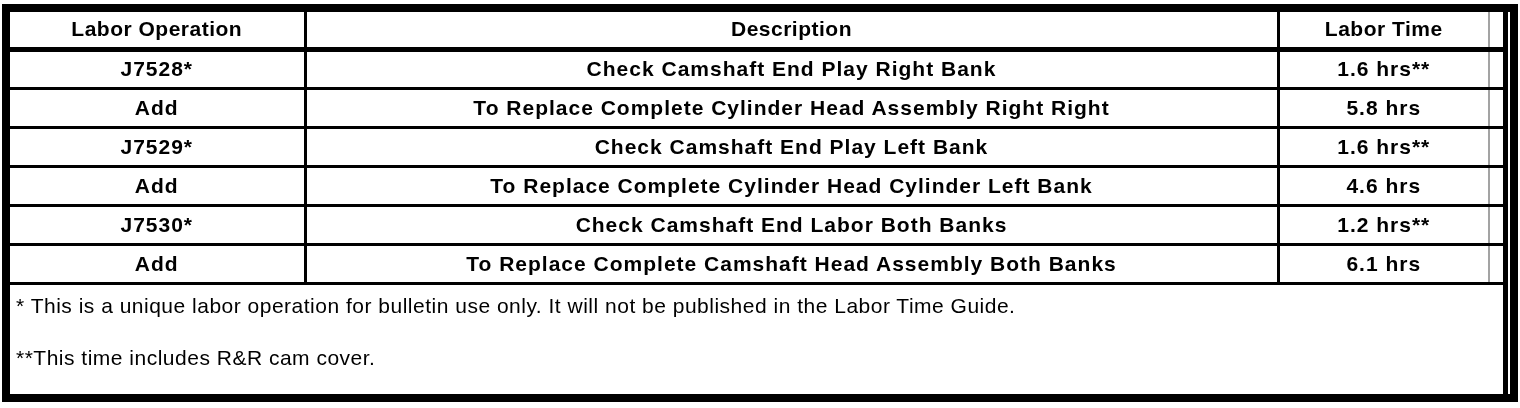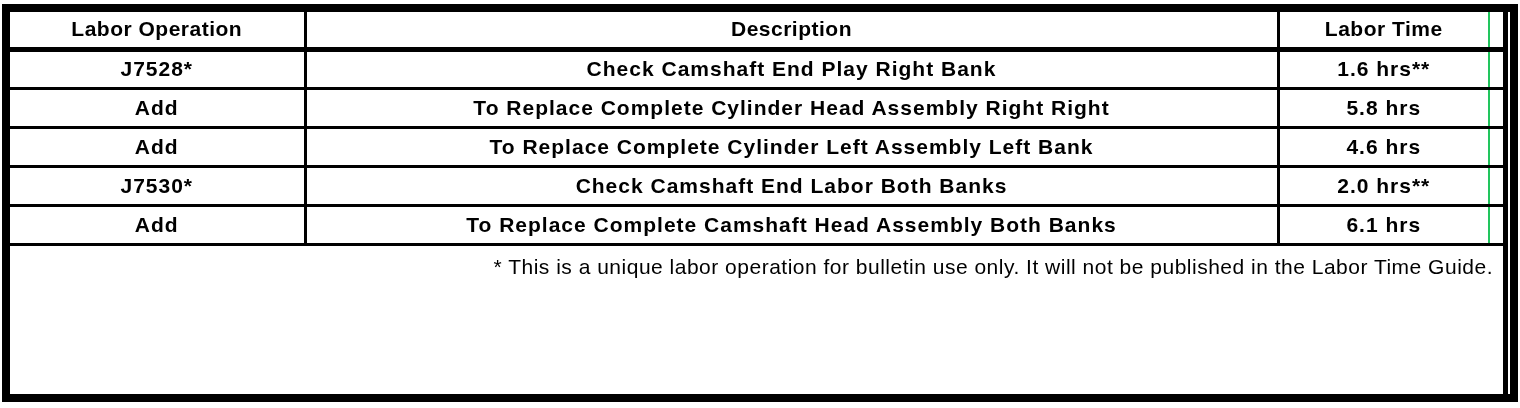--- a/index.html
+++ b/index.html
@@ -56,36 +56,35 @@
     letter-spacing: 0.5px;
     border-bottom: 5px solid #000000;  
   }
   .labor-table td {
     height: 39px;
     font-size: 21px;
     font-weight: bold;
     letter-spacing: 1px;
   }
   .labor-table .col-time-cell {
-    border-right: 2px solid #22c55e;   
+    border-right: 2px solid #a3a3a3;   
     margin-left: 10px;
   }
   .labor-table .col-spacer-cell {
     border-right: 0;                   
     padding: 0;
   }
   .footnotes {
     padding: 9px 10px 0 6px;
     font-size: 21px;
     letter-spacing: 0.5px;
   }
   .footnotes p {
     margin: 0;
     white-space: nowrap;
-    text-align: right;
   }
   .footnotes p + p {
     margin-top: 28px;
   }
 </style>
 </head>
 <body>
 
 <div class="page">
   <div class="frame">
@@ -113,39 +112,46 @@
             <td class="col-time-cell">1.6 hrs**</td>
             <td class="col-spacer-cell"></td>
           </tr>
           <tr>
             <td>Add</td>
             <td>To Replace Complete Cylinder Head Assembly Right Right</td>
             <td class="col-time-cell">5.8 hrs</td>
             <td class="col-spacer-cell"></td>
           </tr>
           <tr>
+            <td>J7529*</td>
+            <td>Check Camshaft End Play Left Bank</td>
+            <td class="col-time-cell">1.6 hrs**</td>
+            <td class="col-spacer-cell"></td>
+          </tr>
+          <tr>
             <td>Add</td>
-            <td>To Replace Complete Cylinder Left Assembly Left Bank</td>
+            <td>To Replace Complete Cylinder Head Cylinder Left Bank</td>
             <td class="col-time-cell">4.6 hrs</td>
             <td class="col-spacer-cell"></td>
           </tr>
           <tr>
             <td>J7530*</td>
             <td>Check Camshaft End Labor Both Banks</td>
-            <td class="col-time-cell">2.0 hrs**</td>
+            <td class="col-time-cell">1.2 hrs**</td>
             <td class="col-spacer-cell"></td>
           </tr>
           <tr>
             <td>Add</td>
             <td>To Replace Complete Camshaft Head Assembly Both Banks</td>
             <td class="col-time-cell">6.1 hrs</td>
             <td class="col-spacer-cell"></td>
           </tr>
         </tbody>
       </table>
 
       <div class="footnotes">
         <p>* This is a unique labor operation for bulletin use only. It will not be published in the Labor Time Guide.</p>
+        <p>**This time includes R&amp;R cam cover.</p>
       </div>
 
     </div>
   </div>
 </div>
 
 </body></html>

